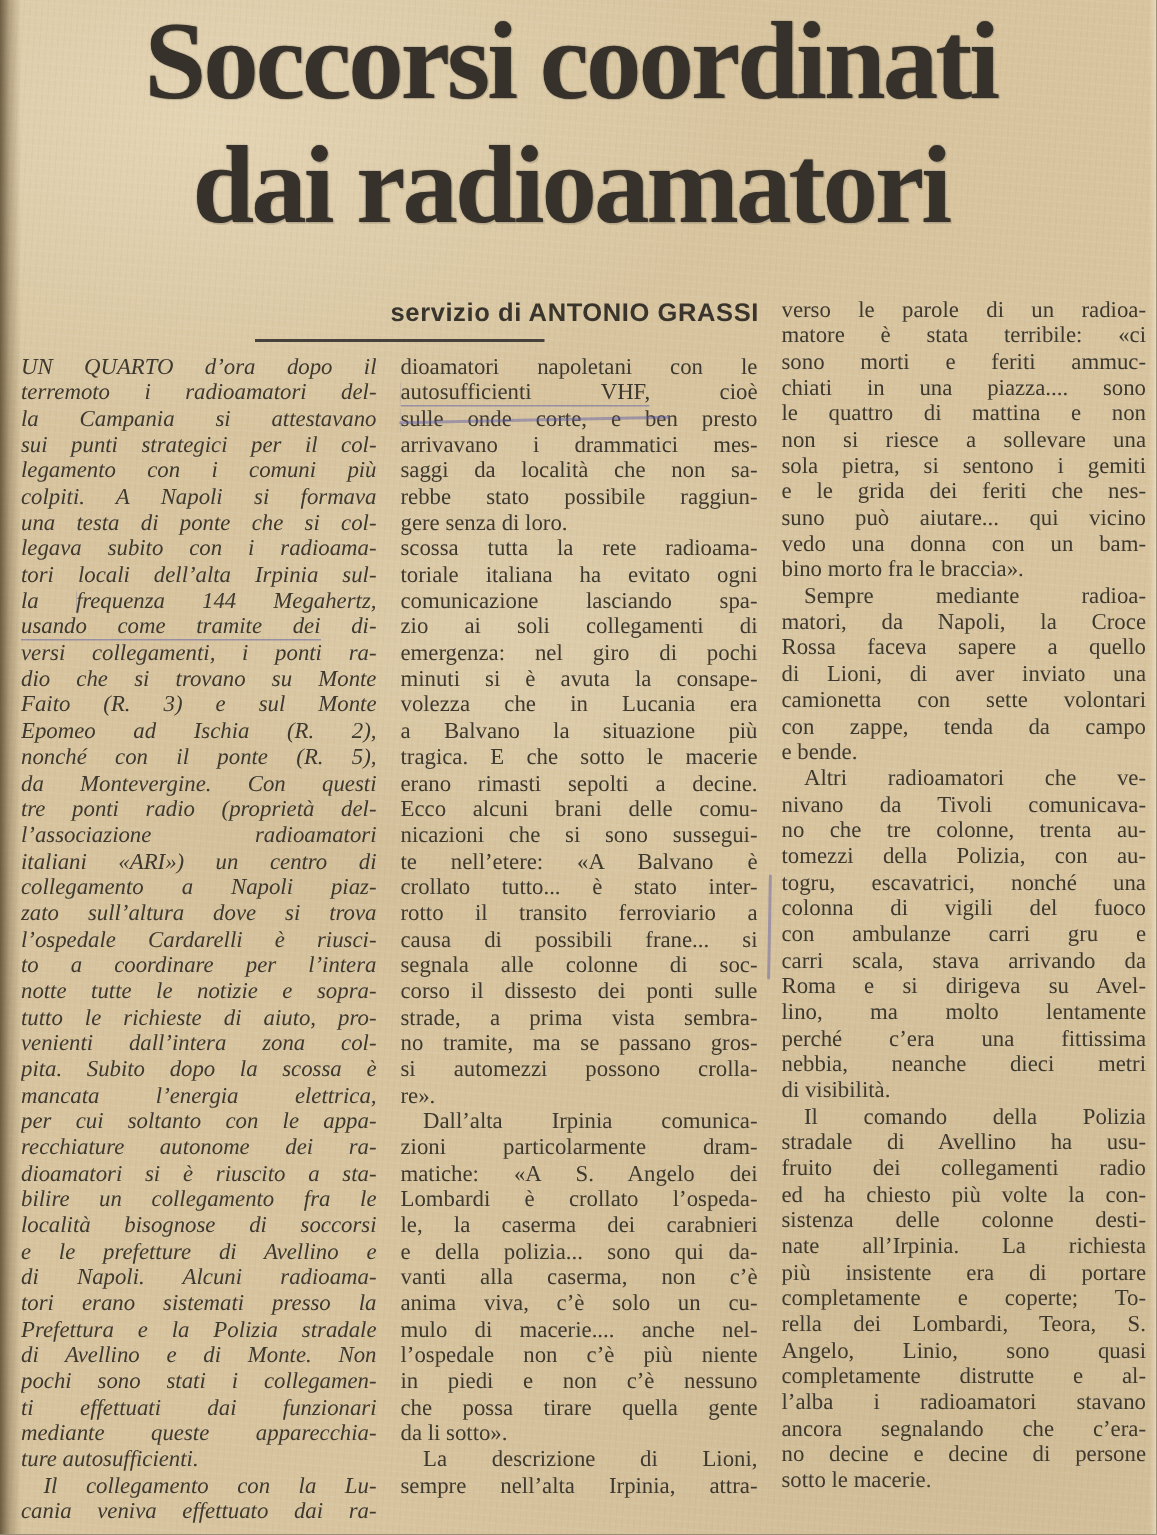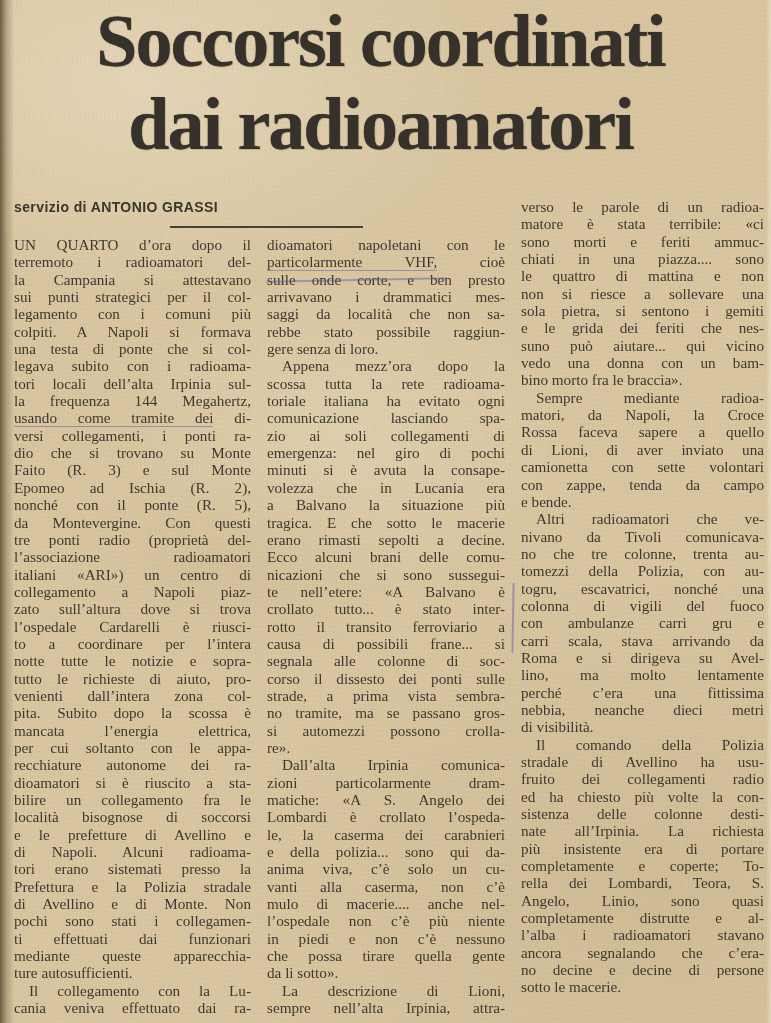--- a/index.html
+++ b/index.html
@@ -30,26 +30,26 @@
   }
   .headline{
     position:absolute;left:0;right:10px;top:0;margin:0;
     text-align:center;font-weight:bold;font-size:74px;line-height:83px;
     letter-spacing:-2px;color:#36312a;
     text-shadow:0 0 1px rgba(54,49,42,.65), 1px 1px 0 rgba(54,49,42,.12);
   }
   .headline .hl-line{display:block;}
   .byline{
     position:absolute;left:14px;width:492px;top:199px;
-    text-align:left;font-family:"Liberation Sans", sans-serif;
-    font-weight:bold;font-size:14px;letter-spacing:.4px;color:#3a352c;
+    text-align:right;font-family:"Liberation Sans", sans-serif;
+    font-weight:bold;font-size:17px;letter-spacing:.4px;color:#3a352c;
   }
   .byline-rule{position:absolute;left:170px;top:226px;width:193px;height:2px;background:#46413a;}
   .col{position:absolute;font-size:15.2px;line-height:17.35px;}
-  .col-1{left:14px;width:237px;top:236px;}
+  .col-1{left:14px;width:237px;top:236px;font-style:italic;}
   .col-2{left:267px;width:238px;top:236px;}
   .col-3{left:521px;width:243px;top:198px;}
   .ln{text-align:justify;text-align-last:justify;height:17.35px;overflow:hidden;}
   .ln.end{text-align-last:left;}
   .ln.ind{text-indent:15px;}
   .pen-u{box-shadow:0 2px 0 rgba(88,88,166,.50);}
   .pen-stroke{position:absolute;background:rgba(88,88,166,.45);border-radius:2px;pointer-events:none;}
   .pen-over{left:266px;top:279px;width:181px;height:2px;transform:rotate(-1.2deg);}
   .pen-margin{left:512px;top:583px;width:2px;height:70px;transform:rotate(1deg);}
 </style>
@@ -111,27 +111,26 @@
       <div class="ln">di Avellino e di Monte. Non</div>
       <div class="ln">pochi sono stati i collegamen-</div>
       <div class="ln">ti effettuati dai funzionari</div>
       <div class="ln">mediante queste apparecchia-</div>
       <div class="ln end">ture autosufficienti.</div>
       <div class="ln ind">Il collegamento con la Lu-</div>
       <div class="ln">cania veniva effettuato dai ra-</div>
     </div>
   <div class="col col-2">
       <div class="ln">dioamatori napoletani con le</div>
-      <div class="ln"><span class="pen-u">particolarmente VHF,</span> cioè</div>
+      <div class="ln"><span class="pen-u">autosufficienti VHF,</span> cioè</div>
       <div class="ln"><span class="pen-u">sulle onde corte, e ben</span> presto</div>
       <div class="ln">arrivavano i drammatici mes-</div>
       <div class="ln">saggi da località che non sa-</div>
       <div class="ln">rebbe stato possibile raggiun-</div>
       <div class="ln end">gere senza di loro.</div>
-      <div class="ln ind">Appena mezz’ora dopo la</div>
       <div class="ln">scossa tutta la rete radioama-</div>
       <div class="ln">toriale italiana ha evitato ogni</div>
       <div class="ln">comunicazione lasciando spa-</div>
       <div class="ln">zio ai soli collegamenti di</div>
       <div class="ln">emergenza: nel giro di pochi</div>
       <div class="ln">minuti si è avuta la consape-</div>
       <div class="ln">volezza che in Lucania era</div>
       <div class="ln">a Balvano la situazione più</div>
       <div class="ln">tragica. E che sotto le macerie</div>
       <div class="ln">erano rimasti sepolti a decine.</div>
@@ -146,22 +145,22 @@
       <div class="ln">strade, a prima vista sembra-</div>
       <div class="ln">no tramite, ma se passano gros-</div>
       <div class="ln">si automezzi possono crolla-</div>
       <div class="ln end">re».</div>
       <div class="ln ind">Dall’alta Irpinia comunica-</div>
       <div class="ln">zioni particolarmente dram-</div>
       <div class="ln">matiche: «A S. Angelo dei</div>
       <div class="ln">Lombardi è crollato l’ospeda-</div>
       <div class="ln">le, la caserma dei carabnieri</div>
       <div class="ln">e della polizia... sono qui da-</div>
+      <div class="ln">vanti alla caserma, non c’è</div>
       <div class="ln">anima viva, c’è solo un cu-</div>
-      <div class="ln">vanti alla caserma, non c’è</div>
       <div class="ln">mulo di macerie.... anche nel-</div>
       <div class="ln">l’ospedale non c’è più niente</div>
       <div class="ln">in piedi e non c’è nessuno</div>
       <div class="ln">che possa tirare quella gente</div>
       <div class="ln end">da li sotto».</div>
       <div class="ln ind">La descrizione di Lioni,</div>
       <div class="ln">sempre nell’alta Irpinia, attra-</div>
     </div>
   <div class="col col-3">
       <div class="ln">verso le parole di un radioa-</div>

